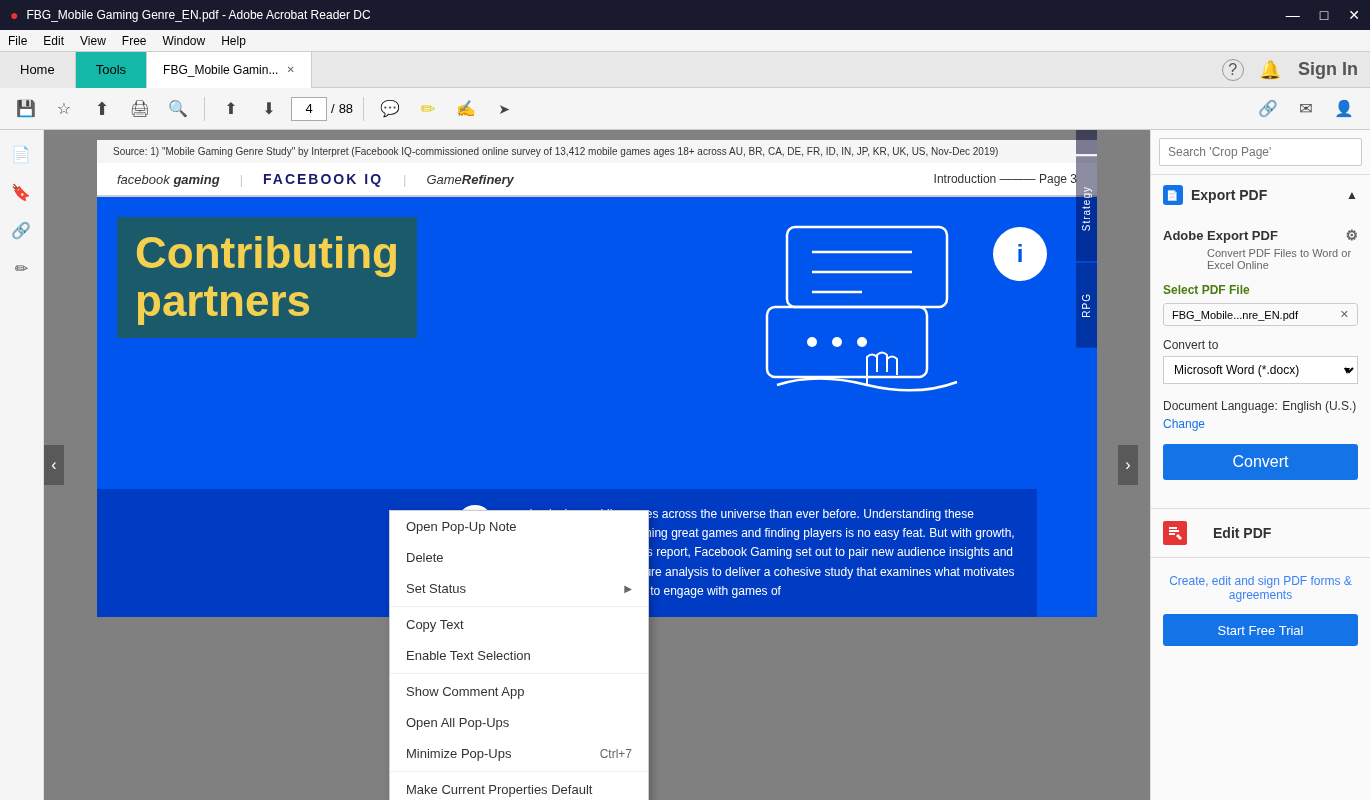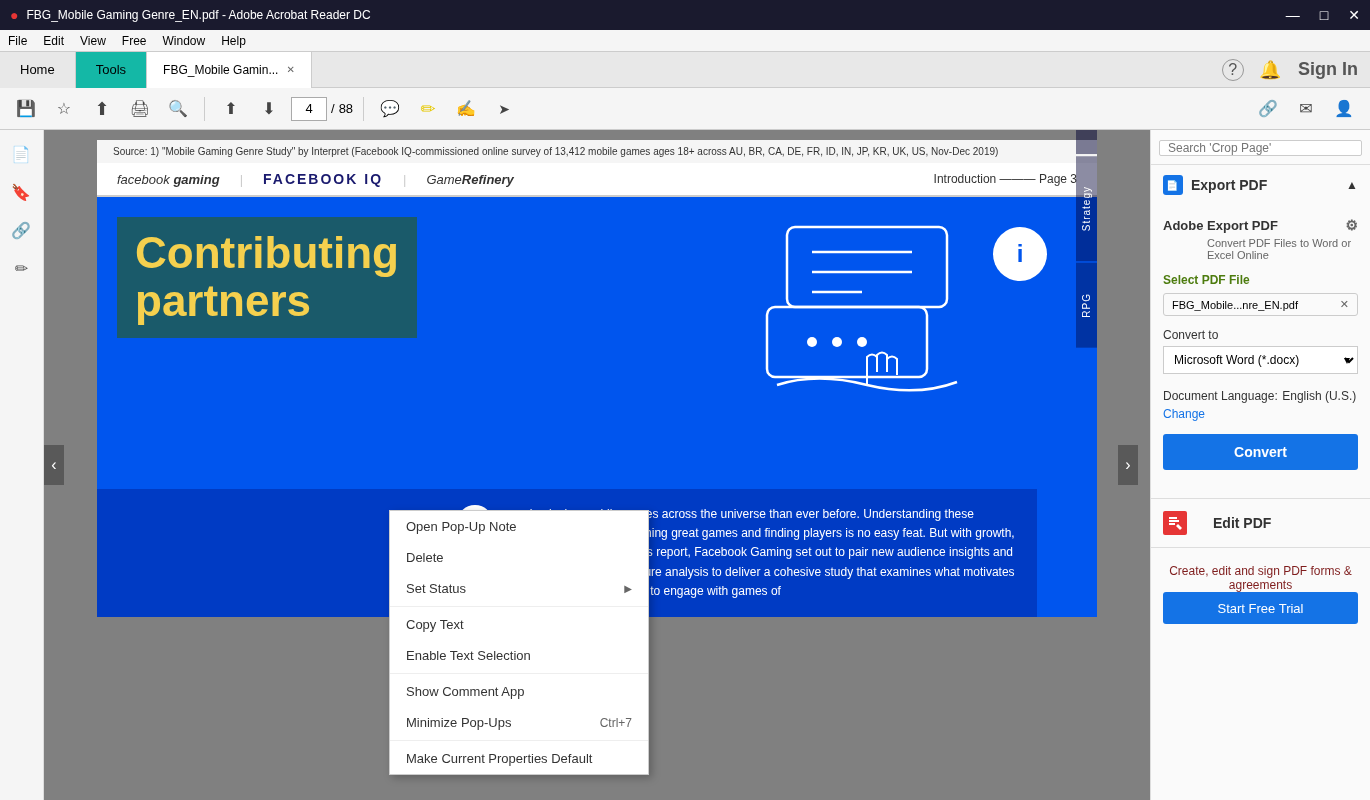--- a/index.html
+++ b/index.html
@@ -247,21 +247,21 @@
       display: flex;
       flex-direction: column;
       overflow-y: auto;
     }
     .right-panel-search {
       padding: 8px;
       border-bottom: 1px solid #ddd;
     }
     .search-input {
       width: 100%;
-      height: 16px;
+      height: 28px;
       border: 1px solid #ccc;
       padding: 0 8px;
       font-size: 12px;
       border-radius: 2px;
     }
 
     .panel-section {
       border-bottom: 1px solid #ddd;
     }
     .panel-section-header {
@@ -373,22 +373,22 @@
       text-decoration: none;
     }
 
     .convert-btn {
       width: 100%;
       height: 36px;
       background: #1473e6;
       color: white;
       border: none;
       border-radius: 3px;
-      font-size: 14px;
-      font-weight: 700;
+      font-size: 16px;
+      font-weight: 400;
       cursor: pointer;
       margin-bottom: 16px;
     }
 
     .edit-pdf-section {
       padding: 12px;
       border-bottom: 1px solid #ddd;
       display: flex;
       align-items: center;
       gap: 26px;
@@ -410,21 +410,22 @@
       color: #333;
     }
 
     .bottom-promo {
       padding: 16px 12px;
       text-align: center;
       background: #fafafa;
     }
     .bottom-promo-text {
       font-size: 12px;
-      color: #7f1d1d;
+      color: #3b82f6;
+      margin-bottom: 12px;
       font-weight: 500;
     }
     .start-free-btn {
       width: 100%;
       height: 32px;
       background: #1473e6;
       color: white;
       border: none;
       border-radius: 3px;
       font-size: 13px;
@@ -700,20 +701,23 @@
         <span>Copy Text</span>
       </div>
       <div class="ctx-item">
         <span>Enable Text Selection</span>
       </div>
       <div class="ctx-separator"></div>
       <div class="ctx-item">
         <span>Show Comment App</span>
       </div>
       <div class="ctx-item">
+        <span>Open All Pop-Ups</span>
+      </div>
+      <div class="ctx-item">
         <span>Minimize Pop-Ups</span>
         <span class="ctx-shortcut">Ctrl+7</span>
       </div>
       <div class="ctx-separator"></div>
       <div class="ctx-item">
         <span>Make Current Properties Default</span>
       </div>
 
     </div>
 

